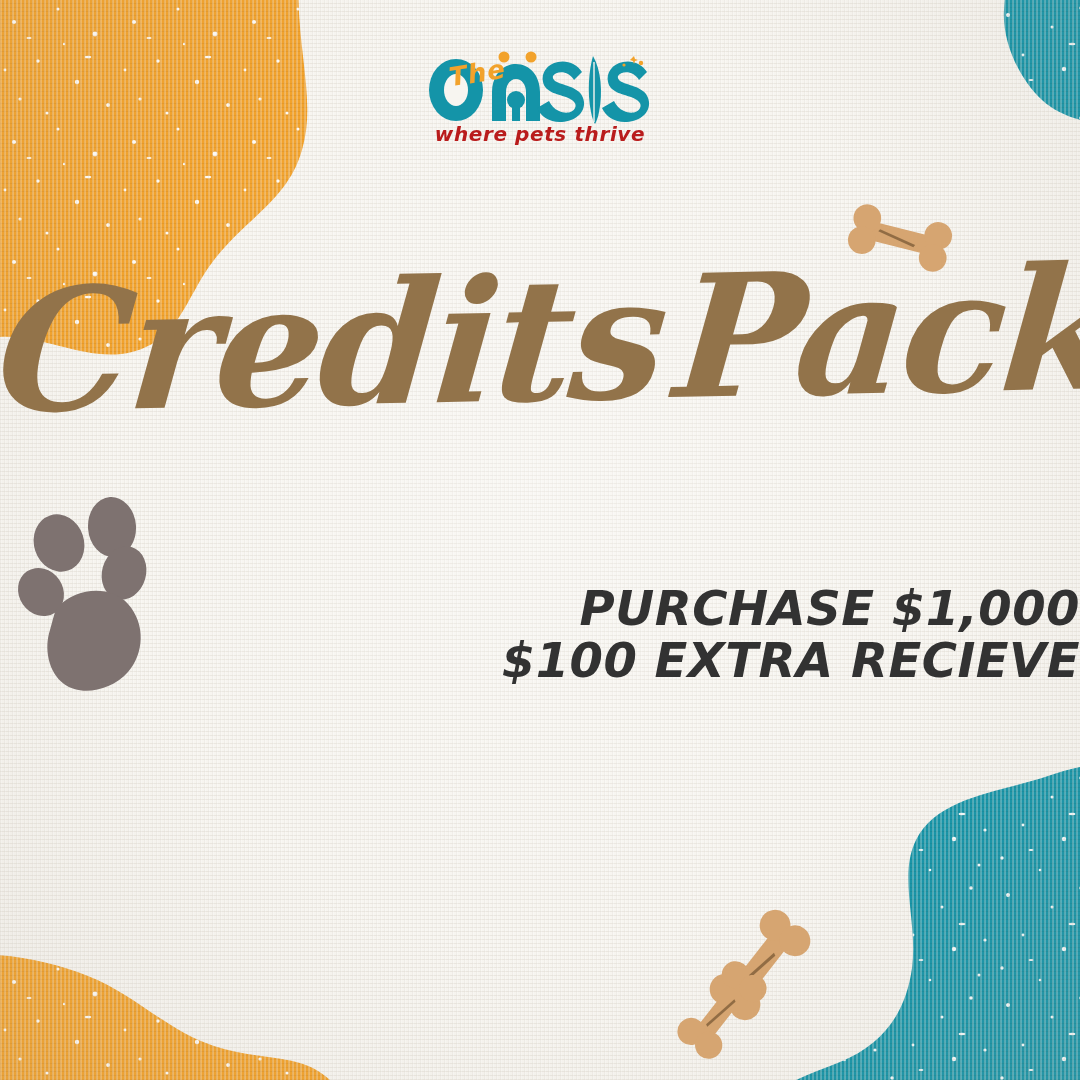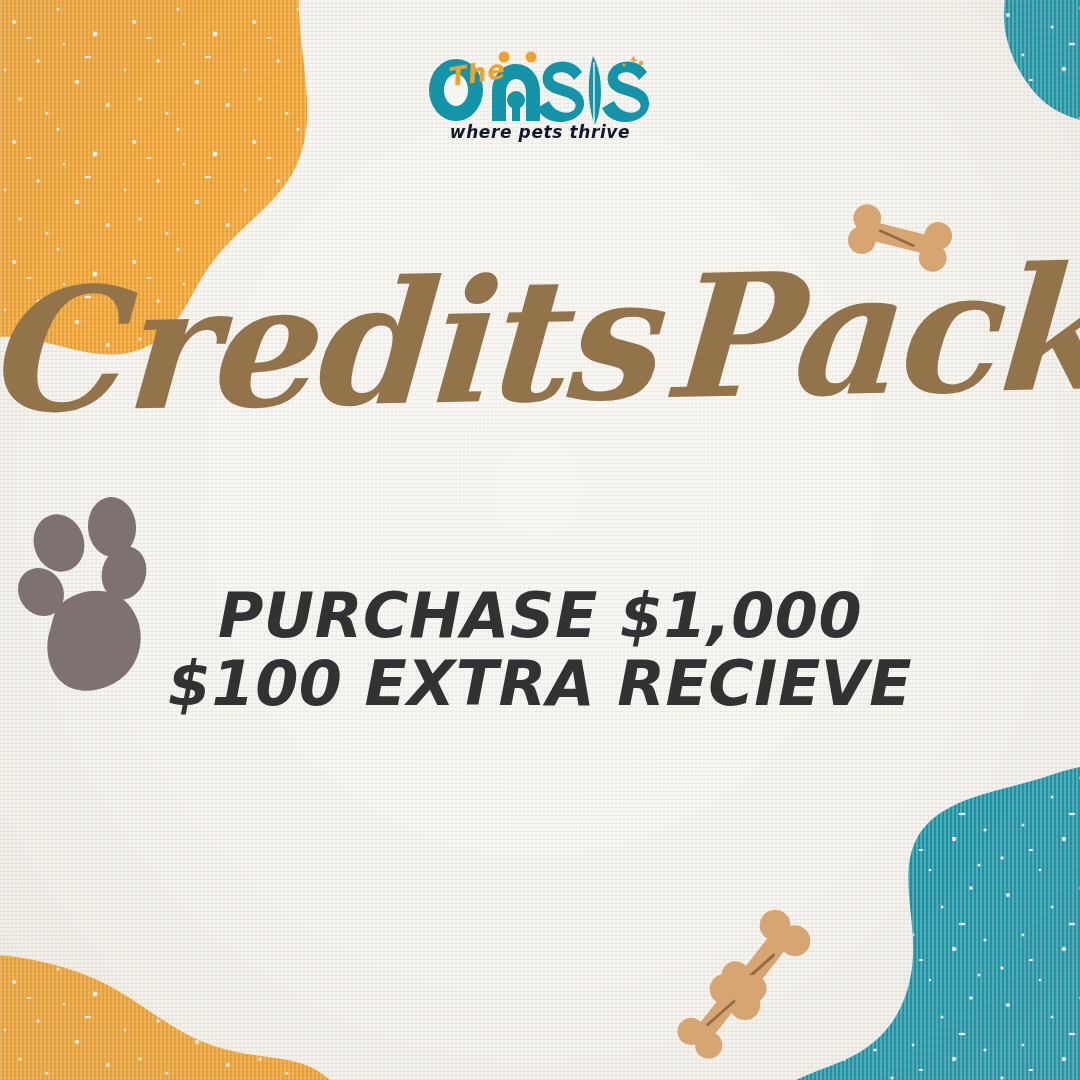--- a/index.html
+++ b/index.html
@@ -42,44 +42,44 @@
     position:absolute;left:449px;top:10px;
     font-family:"DejaVu Sans",sans-serif;
     font-size:26px;color:#F2A22B;font-style:italic;
     letter-spacing:1px;transform:rotate(-9deg);
     font-weight:600;
   }
   #logo-svg{display:block;margin:0 auto;}
   .logo-tag{
     margin-top:-4px;
     font-family:"DejaVu Sans",sans-serif;
-    font-size:17px;color:#0f172a;letter-spacing:.6px;
+    font-size:20px;color:#b91c1c;letter-spacing:.6px;
     font-style:italic;font-weight:600;
   }
 
   
   #headline{
     position:absolute;left:0;top:255px;width:1080px;text-align:center;
     font-family:"DejaVu Serif",serif;
     font-style:italic;font-weight:700;
     font-size:170px;line-height:1;
     color:#92734A;
     letter-spacing:-2px;
     transform:skewX(-6deg) rotate(-1.2deg);
     white-space:nowrap;
   }
   #headline .w1{letter-spacing:-4px;}
   #headline .w2{letter-spacing:-4px;margin-left:14px;}
 
   
   #body-copy{
-    position:absolute;left:0;top:582px;width:1080px;text-align:center;
+    position:absolute;left:0;top:582px;width:1080px;text-align:right;
     font-family:"DejaVu Sans",sans-serif;
     font-weight:700;font-style:italic;
-    font-size:62px;line-height:1.09;
+    font-size:48px;line-height:1.09;
     color:#323232;
     letter-spacing:.5px;
   }
   #body-copy div{display:block;}
 </style>
 </head>
 <body>
 
 <div id="poster">
 

